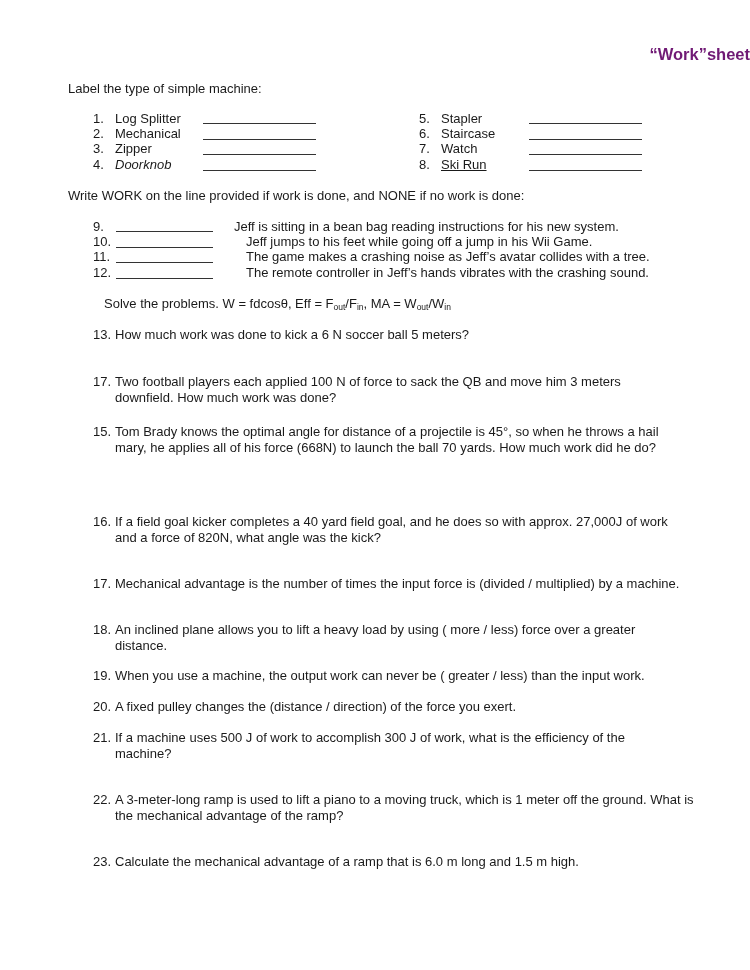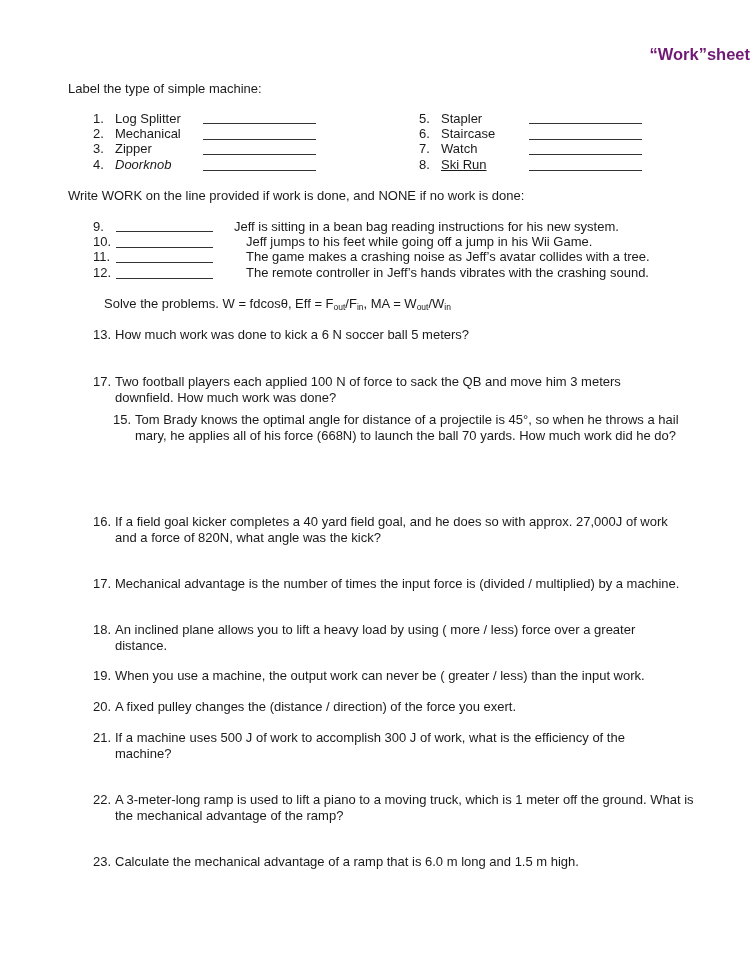--- a/index.html
+++ b/index.html
@@ -121,21 +121,21 @@
   <div class="q" style="top:327px;">
     <span class="qnum">13.</span>
     <span class="qtext">How much work was done to kick a 6 N soccer ball 5 meters?</span>
   </div>
 
   <div class="q" style="top:374px; width:560px;">
     <span class="qnum">17.</span>
     <span class="qtext">Two football players each applied 100 N of force to sack the QB and move him 3 meters downfield.  How much work was done?</span>
   </div>
 
-  <div class="q" style="top:412px; width:600px;margin-left:20px;">
+  <div class="q" style="top:424px; width:600px;">
     <span class="qnum">15.</span>
     <span class="qtext">Tom Brady knows the optimal angle for distance of a projectile is 45°, so when he throws a hail mary, he applies all of his force (668N) to launch the ball 70 yards.  How much work did he do?</span>
   </div>
 
   <div class="q" style="top:514px; width:590px;">
     <span class="qnum">16.</span>
     <span class="qtext">If a field goal kicker completes a 40 yard field goal, and he does so with approx. 27,000J of work and a force of 820N, what angle was the kick?</span>
   </div>
 
   <div class="q" style="top:576px; width:590px;">

